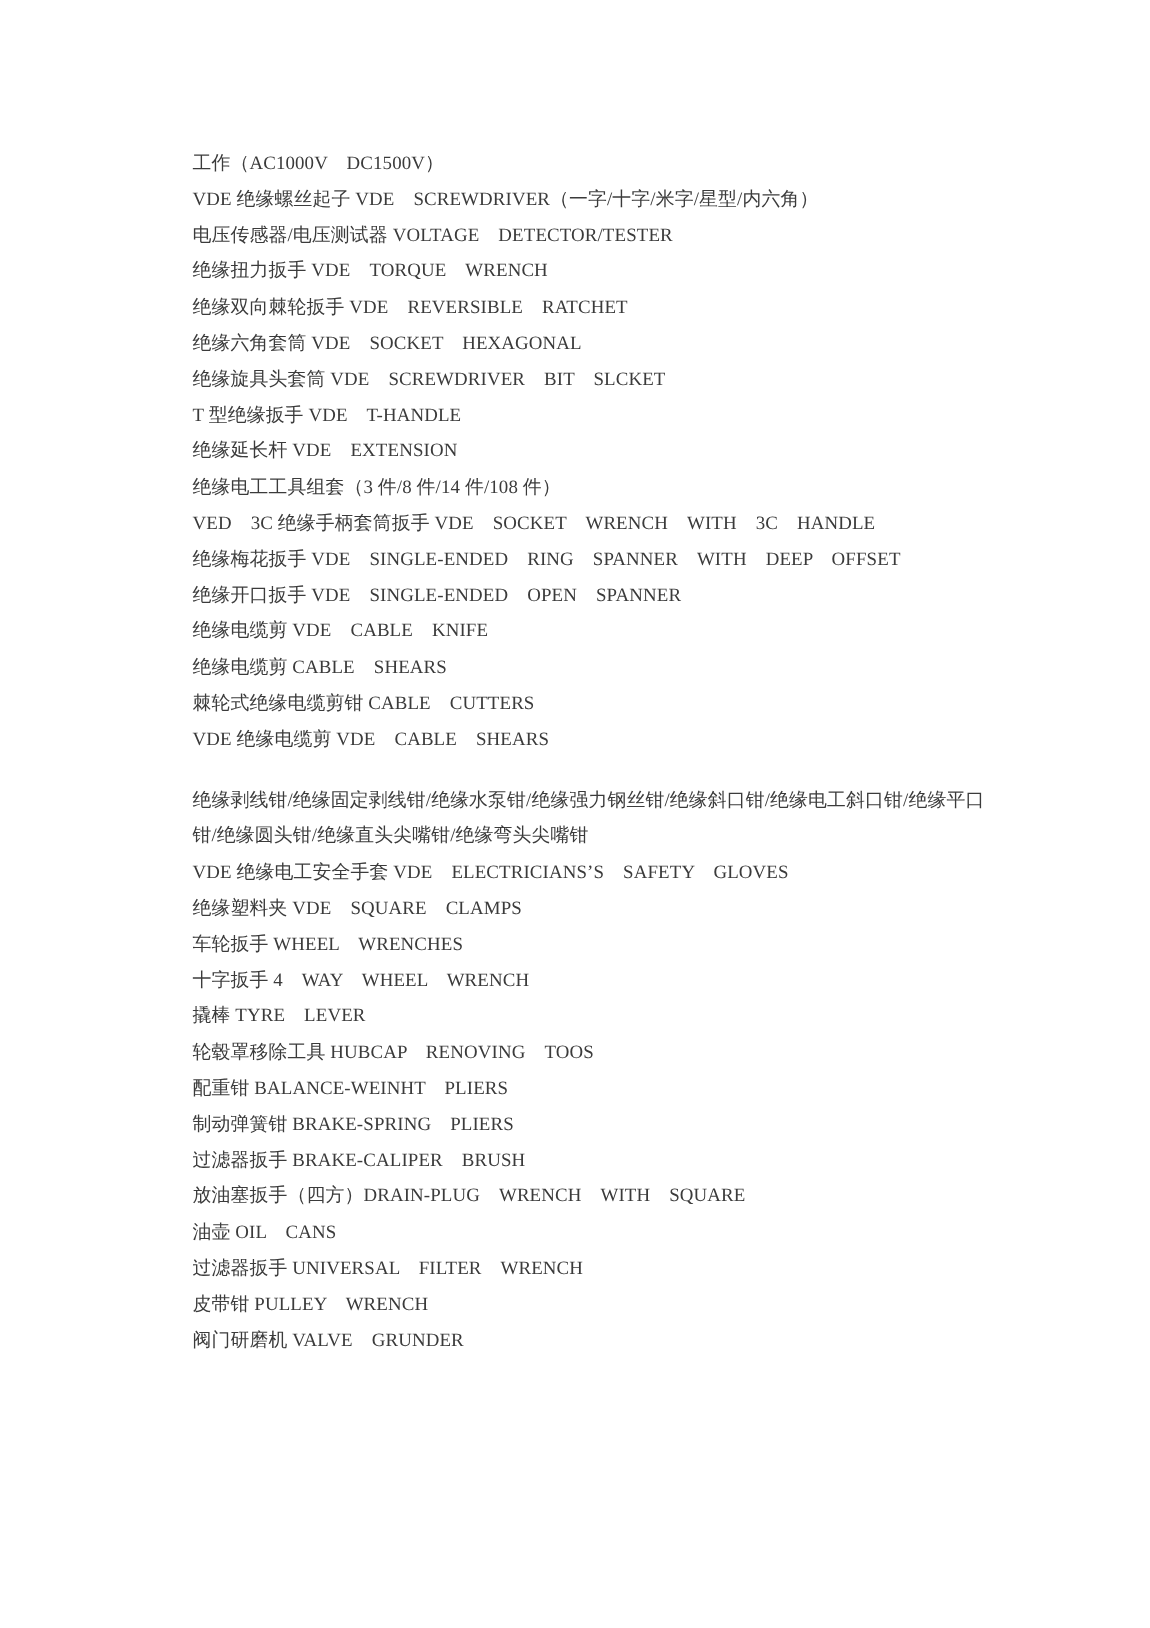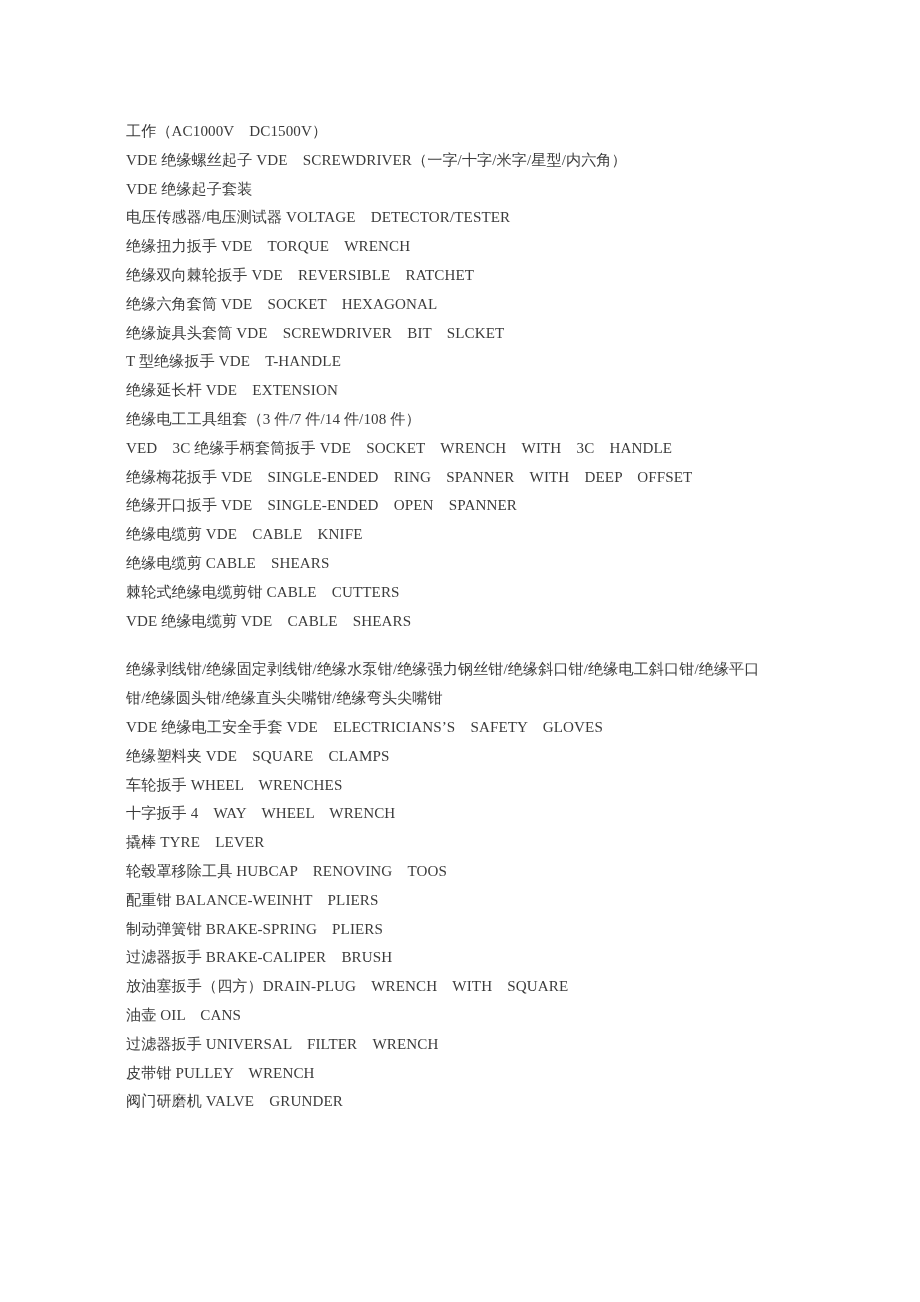--- a/index.html
+++ b/index.html
@@ -22,21 +22,21 @@
   
   .page {
     position: absolute;
     inset: 0;
     background: #ffffff;
   }
 
   
   .doc-body {
     position: absolute;
-    left: 126px;
+    left: 154px;
     top: 117px;
     width: 648px;
   }
 
   .doc-line {
     font-size: 15.1px;
     line-height: 28.8px;
     color: #3b3b3b;
     white-space: pre-wrap;
     word-break: break-all;
@@ -52,29 +52,28 @@
   }
 </style>
 </head>
 <body>
 
 <div class="page">
   <div class="doc-body">
 
     <div class="doc-line">工作（AC1000V　DC1500V）</div>
     <div class="doc-line">VDE 绝缘螺丝起子 VDE　SCREWDRIVER（一字/十字/米字/星型/内六角）</div>
-    <div class="doc-line">VDE 绝缘起子套装</div>
     <div class="doc-line">电压传感器/电压测试器 VOLTAGE　DETECTOR/TESTER</div>
     <div class="doc-line">绝缘扭力扳手 VDE　TORQUE　WRENCH</div>
     <div class="doc-line">绝缘双向棘轮扳手 VDE　REVERSIBLE　RATCHET</div>
     <div class="doc-line">绝缘六角套筒 VDE　SOCKET　HEXAGONAL</div>
     <div class="doc-line">绝缘旋具头套筒 VDE　SCREWDRIVER　BIT　SLCKET</div>
     <div class="doc-line">T 型绝缘扳手 VDE　T-HANDLE</div>
     <div class="doc-line">绝缘延长杆 VDE　EXTENSION</div>
-    <div class="doc-line">绝缘电工工具组套（3 件/7 件/14 件/108 件）</div>
+    <div class="doc-line">绝缘电工工具组套（3 件/8 件/14 件/108 件）</div>
     <div class="doc-line">VED　3C 绝缘手柄套筒扳手 VDE　SOCKET　WRENCH　WITH　3C　HANDLE</div>
     <div class="doc-line">绝缘梅花扳手 VDE　SINGLE-ENDED　RING　SPANNER　WITH　DEEP　OFFSET</div>
     <div class="doc-line">绝缘开口扳手 VDE　SINGLE-ENDED　OPEN　SPANNER</div>
     <div class="doc-line">绝缘电缆剪 VDE　CABLE　KNIFE</div>
     <div class="doc-line">绝缘电缆剪 CABLE　SHEARS</div>
     <div class="doc-line">棘轮式绝缘电缆剪钳 CABLE　CUTTERS</div>
     <div class="doc-line">VDE 绝缘电缆剪 VDE　CABLE　SHEARS</div>
     <div class="doc-line wrap">绝缘剥线钳/绝缘固定剥线钳/绝缘水泵钳/绝缘强力钢丝钳/绝缘斜口钳/绝缘电工斜口钳/绝缘平口钳/绝缘圆头钳/绝缘直头尖嘴钳/绝缘弯头尖嘴钳</div>
     <div class="doc-line">VDE 绝缘电工安全手套 VDE　ELECTRICIANS’S　SAFETY　GLOVES</div>
     <div class="doc-line">绝缘塑料夹 VDE　SQUARE　CLAMPS</div>

